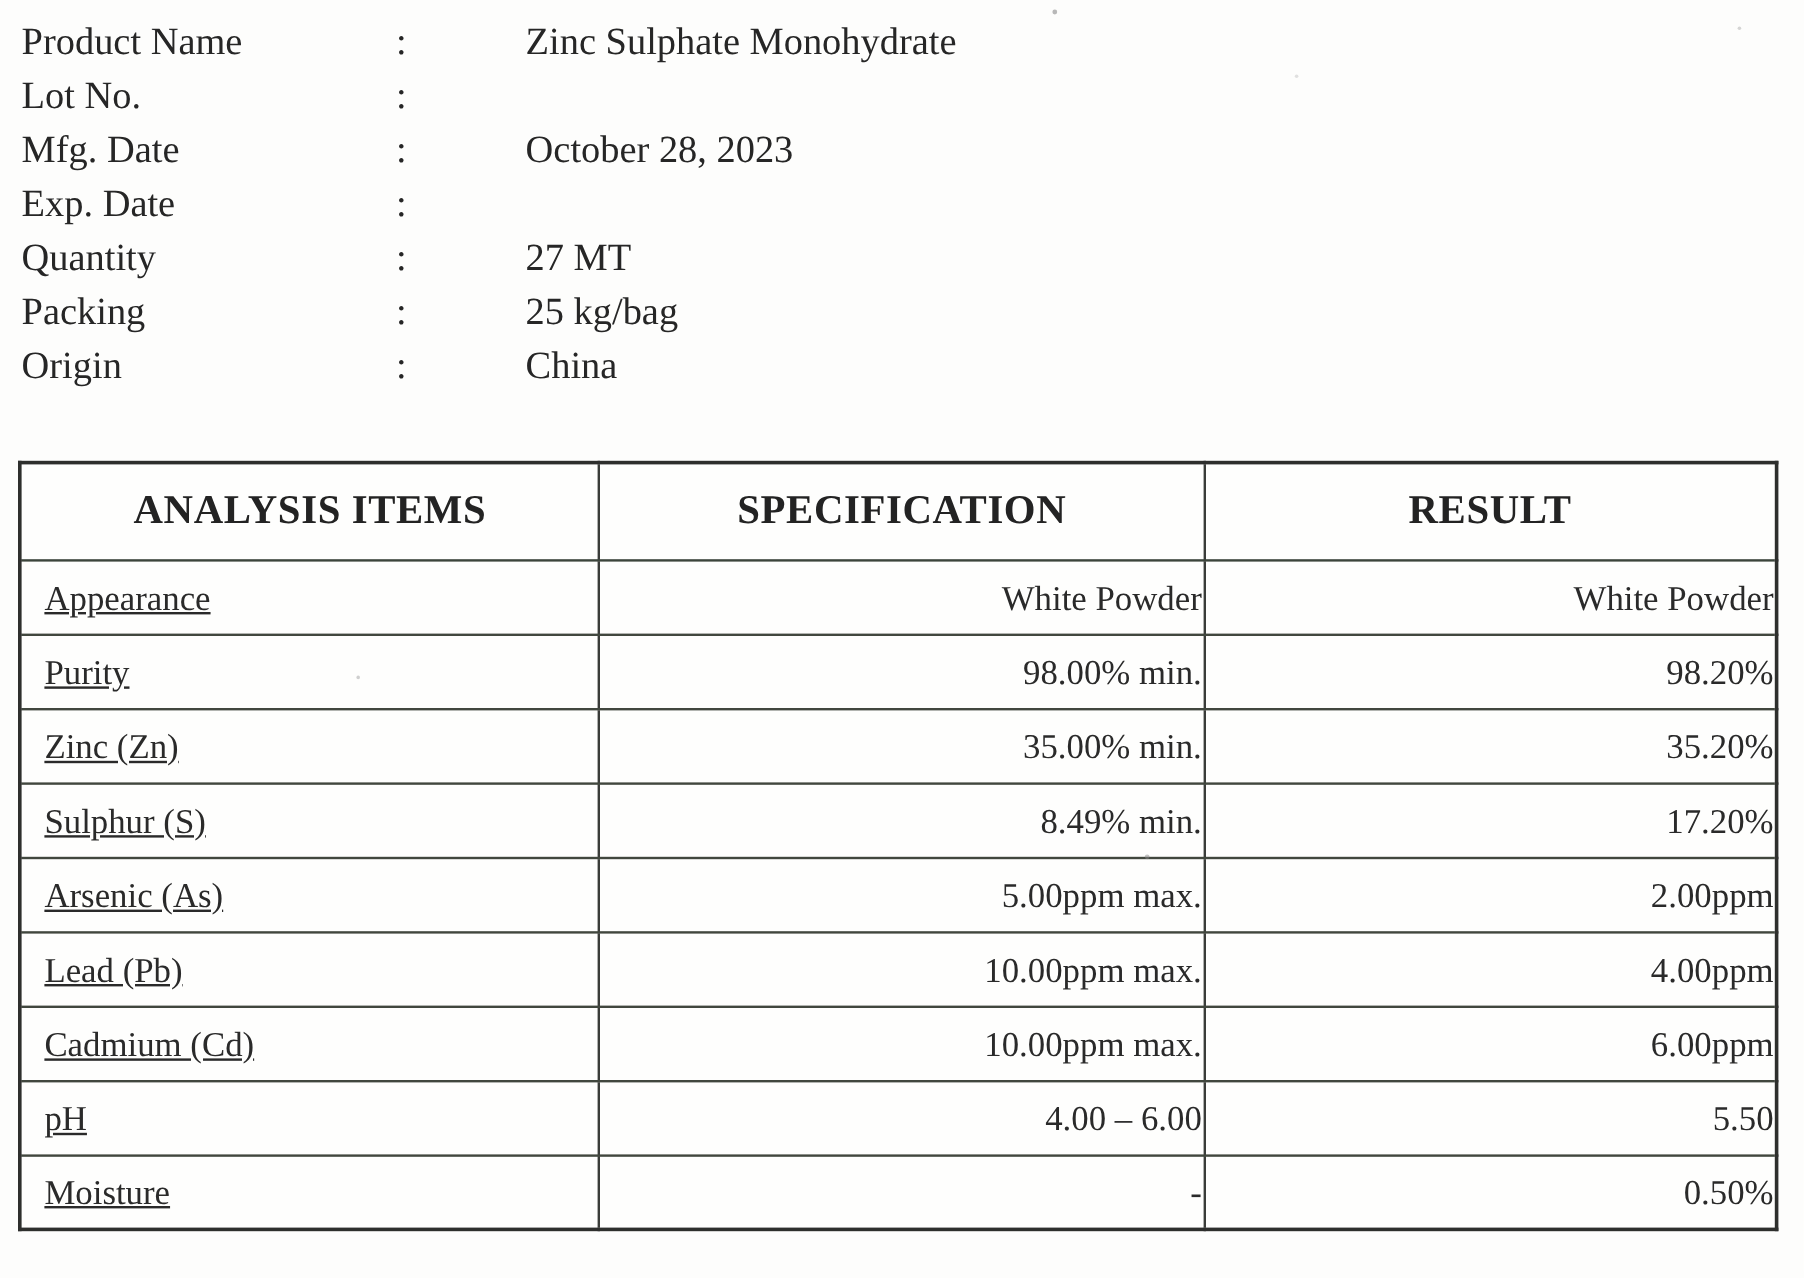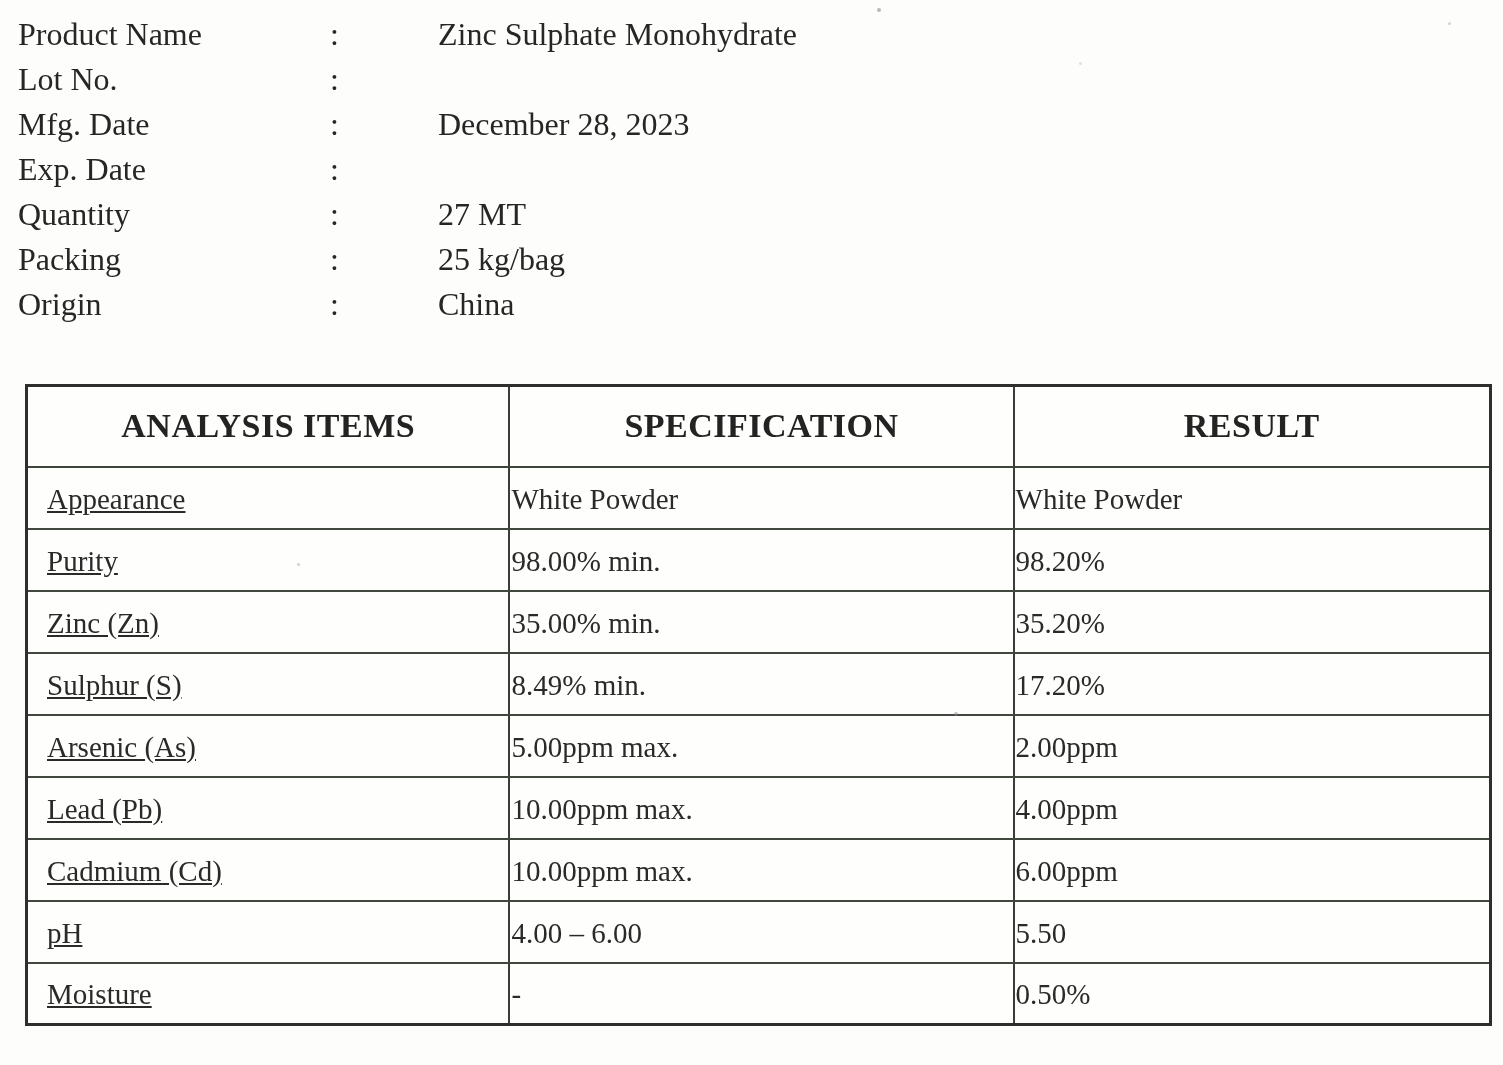--- a/index.html
+++ b/index.html
@@ -35,21 +35,20 @@
   
   table.coa {
     position: absolute;
     left: 15px;
     top: 384px;
     width: 1467px;
     border-collapse: collapse;
     table-layout: fixed;
     border: 3px solid #2e2f2d;
     background: #fefefd;
-    margin-left: 10px;
   }
   table.coa th, table.coa td {
     border: 2px solid #3a3c39;
     overflow: hidden;
     white-space: nowrap;
   }
   
   table.coa td { border-top-color: #41473e; border-bottom-color: #41473e; }
   table.coa th { border-bottom-color: #3c453c; }
 
@@ -58,21 +57,21 @@
     font-size: 34px;
     font-weight: bold;
     letter-spacing: 0.5px;
     text-align: center;
     vertical-align: middle;
     color: #232323;
   }
   table.coa td {
     height: 62px;
     font-size: 29px;
-    text-align: left;
+    text-align: right;
     vertical-align: middle;
     padding-top: 4px;
     color: #2a2a2a;
   }
   table.coa td.item {
     text-align: left;
     padding-left: 19px;
     text-decoration: underline;
   }
 
@@ -98,21 +97,21 @@
     <span class="sep">:</span>
     <span class="val">Zinc Sulphate Monohydrate</span>
   </div>
   <div class="info-row">
     <span class="lbl">Lot No.</span>
     <span class="sep">:</span>
   </div>
   <div class="info-row">
     <span class="lbl">Mfg. Date</span>
     <span class="sep">:</span>
-    <span class="val">December 28, 2023</span>
+    <span class="val">October 28, 2023</span>
   </div>
   <div class="info-row">
     <span class="lbl">Exp. Date</span>
     <span class="sep">:</span>
   </div>
   <div class="info-row">
     <span class="lbl">Quantity</span>
     <span class="sep">:</span>
     <span class="val">27 MT</span>
   </div>

